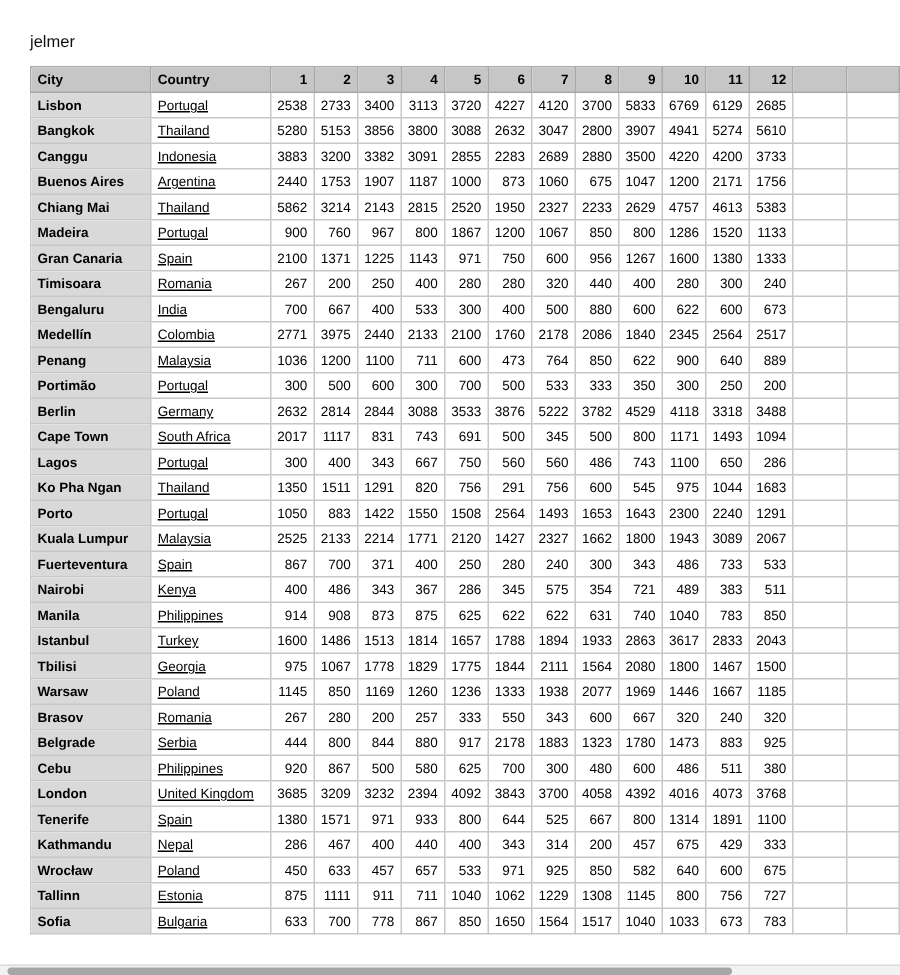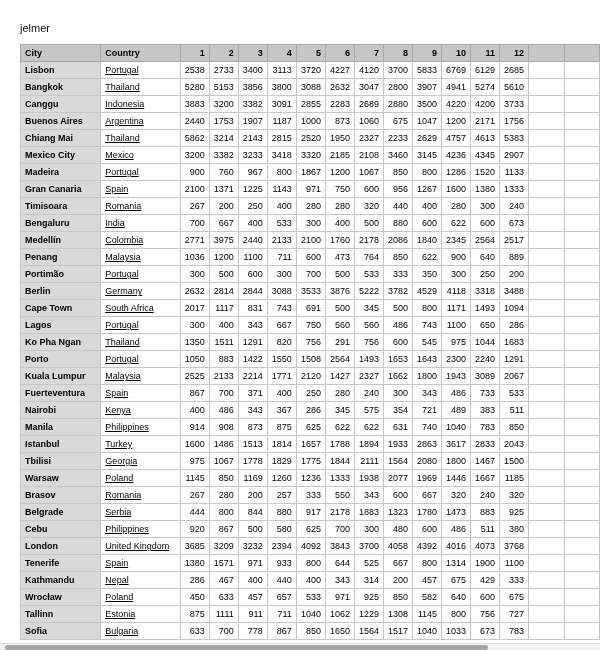--- a/index.html
+++ b/index.html
@@ -208,38 +208,20 @@
         <td class="num-cell">2327</td>
         <td class="num-cell">2233</td>
         <td class="num-cell">2629</td>
         <td class="num-cell">4757</td>
         <td class="num-cell">4613</td>
         <td class="num-cell">5383</td>
         <td class="empty-cell"></td>
         <td class="empty-cell"></td>
       </tr>
       <tr>
-        <th class="city-cell">Mexico City</th>
-        <td class="country-cell">Mexico</td>
-        <td class="num-cell">3200</td>
-        <td class="num-cell">3382</td>
-        <td class="num-cell">3233</td>
-        <td class="num-cell">3418</td>
-        <td class="num-cell">3320</td>
-        <td class="num-cell">2185</td>
-        <td class="num-cell">2108</td>
-        <td class="num-cell">3460</td>
-        <td class="num-cell">3145</td>
-        <td class="num-cell">4236</td>
-        <td class="num-cell">4345</td>
-        <td class="num-cell">2907</td>
-        <td class="empty-cell"></td>
-        <td class="empty-cell"></td>
-      </tr>
-      <tr>
         <th class="city-cell">Madeira</th>
         <td class="country-cell">Portugal</td>
         <td class="num-cell">900</td>
         <td class="num-cell">760</td>
         <td class="num-cell">967</td>
         <td class="num-cell">800</td>
         <td class="num-cell">1867</td>
         <td class="num-cell">1200</td>
         <td class="num-cell">1067</td>
         <td class="num-cell">850</td>
@@ -652,21 +634,21 @@
         <td class="num-cell">1380</td>
         <td class="num-cell">1571</td>
         <td class="num-cell">971</td>
         <td class="num-cell">933</td>
         <td class="num-cell">800</td>
         <td class="num-cell">644</td>
         <td class="num-cell">525</td>
         <td class="num-cell">667</td>
         <td class="num-cell">800</td>
         <td class="num-cell">1314</td>
-        <td class="num-cell">1900</td>
+        <td class="num-cell">1891</td>
         <td class="num-cell">1100</td>
         <td class="empty-cell"></td>
         <td class="empty-cell"></td>
       </tr>
       <tr>
         <th class="city-cell">Kathmandu</th>
         <td class="country-cell">Nepal</td>
         <td class="num-cell">286</td>
         <td class="num-cell">467</td>
         <td class="num-cell">400</td>

